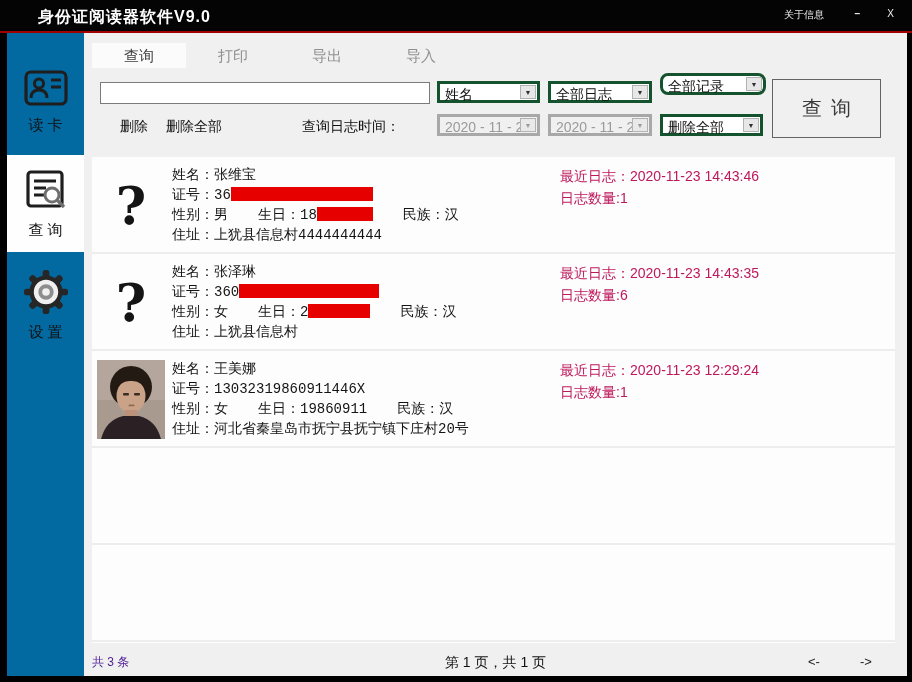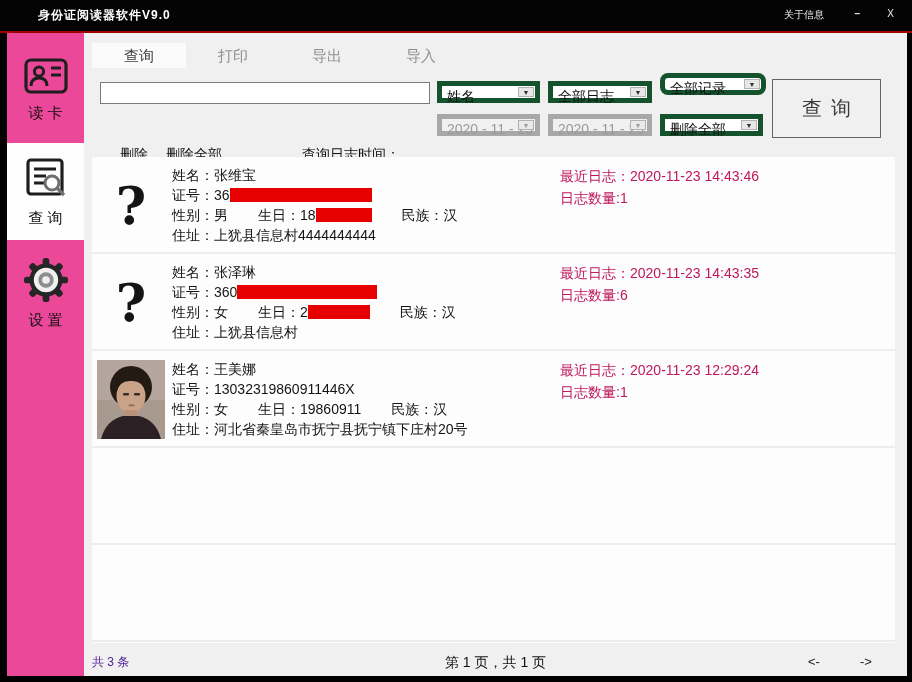--- a/index.html
+++ b/index.html
@@ -1,72 +1,72 @@
 <!DOCTYPE html>
 <html><head>
 <meta charset="utf-8">
 <style>
   html,body{margin:0;padding:0;background:#888;}
   .window{position:relative;width:912px;height:682px;background:#000;overflow:hidden;
           font-family:"Liberation Sans","DejaVu Sans",sans-serif;}
   
   .titlebar{position:absolute;top:0;left:0;right:0;height:31px;background:#040404;color:#fff;}
-  .title{position:absolute;left:38px;top:7px;font-size:12px;font-weight:bold;letter-spacing:1px;}
+  .title{position:absolute;left:38px;top:7px;font-size:16px;font-weight:bold;letter-spacing:1px;}
   .tb-btn{position:absolute;top:8px;font-size:10px;color:#eee;cursor:default;}
   .about{right:88px;}
   .min{right:52px;font-weight:bold;}
   .close{right:18px;}
   .redline{position:absolute;top:31px;left:0;right:0;height:2px;background:#a00000;}
   
   .body{position:absolute;top:33px;left:7px;right:5px;bottom:6px;display:flex;background:#f0f0f0;}
   
-  .sidebar{width:77px;background:#ec4899;padding-top:8px;box-sizing:border-box;flex:none;}
+  .sidebar{width:77px;background:#0369a1;padding-top:20px;box-sizing:border-box;flex:none;}
   .side-item{height:97px;margin-bottom:5px;display:flex;flex-direction:column;align-items:center;
              justify-content:center;gap:8px;cursor:default;}
   .side-item.active{background:#fefefe;}
   .side-label{font-size:15px;color:#111;}
   
   .main{flex:1;position:relative;background:#f0f0f0;}
   
   .tabbar{position:absolute;top:10px;left:8px;height:25px;display:flex;}
   .tab{width:94px;text-align:center;line-height:25px;font-size:15px;color:#909090;cursor:default;}
   .tab.active{background:#fbfbfb;color:#3d3d3d;}
   
   .search-input{position:absolute;left:16px;top:49px;width:320px;height:18px;border:1px solid #7b7b7b;
                 background:#fff;font-size:14px;padding:1px 4px;outline:none;}
-  .combo{position:absolute;height:22px;box-sizing:border-box;border:5px solid #14532d;background:#fff;
+  .combo{position:absolute;height:22px;box-sizing:border-box;border:3px solid #14532d;background:#fff;
          font-size:14px;color:#111;}
   .combo .val{position:absolute;left:5px;top:2px;white-space:nowrap;}
   .arrow-btn{position:absolute;right:1px;top:1px;bottom:1px;width:16px;background:#e7e7e7;
              border:1px solid #b2b2b2;box-sizing:border-box;display:flex;align-items:center;
              justify-content:center;font-size:7px;color:#303030;}
   .combo.disabled{background:#f0f0f0;border-color:#a8a8a8;}
   .combo.disabled .val{color:#9b9b9b;}
   .combo.disabled .arrow-btn{color:#9b9b9b;background:#e9e9e9;}
   .c-field {left:353px;top:48px;width:103px;}
   .c-log   {left:464px;top:48px;width:104px;padding-left:44px;}
   .c-rec   {left:576px;top:40px;width:106px;border-radius:8px;}
   .c-date1 {left:353px;top:81px;width:103px;}
   .c-date2 {left:464px;top:81px;width:104px;}
   .c-time  {left:576px;top:81px;width:103px;}
   .query-btn{position:absolute;left:688px;top:46px;width:107px;height:57px;background:#f0f0f0;
              border:1px solid #646464;font-size:20px;color:#3a3a3a;display:flex;align-items:center;
              justify-content:center;letter-spacing:9px;text-indent:9px;cursor:default;}
-  .txt-link{position:absolute;top:85px;font-size:14px;color:#101010;cursor:default;margin-top:28px;}
+  .txt-link{position:absolute;top:85px;font-size:14px;color:#101010;cursor:default;}
   .l-del{left:36px;}
   .l-delall{left:82px;}
   .l-logtime{left:218px;}
   
   .list{position:absolute;left:8px;top:124px;width:803px;height:486px;background:#fdfdfd;}
   .record{position:relative;height:97px;box-sizing:border-box;border-bottom:2px solid #ededed;}
   .photo-box{position:absolute;left:5px;top:9px;width:68px;height:79px;display:flex;
              align-items:center;justify-content:center;overflow:hidden;}
   .qmark{font-family:"DejaVu Serif","Liberation Serif",serif;font-weight:bold;font-size:52px;color:#141414;}
   .details{position:absolute;left:80px;top:8px;font-size:14px;color:#141414;}
-  .dline{height:20px;line-height:20px;white-space:nowrap;}
+  .dline{height:20px;line-height:20px;white-space:nowrap;font-family:Liberation Mono, monospace;}
   .redact{display:inline-block;height:14px;background:#e60000;vertical-align:-2px;}
   .gap{display:inline-block;width:30px;}
   .loginfo{position:absolute;left:468px;top:8px;font-size:14px;color:#be185d;}
   .gline{height:22px;line-height:22px;white-space:nowrap;}
   
   .status-total{position:absolute;left:8px;top:621px;font-size:12px;color:#4c1d95;}
   .status-page{position:absolute;left:0;width:100%;top:621px;text-align:center;font-size:14px;color:#111;}
   .pg-arrow{position:absolute;top:621px;font-size:13px;color:#222;cursor:default;}
   .pg-prev{left:724px;}
   .pg-next{left:776px;}

